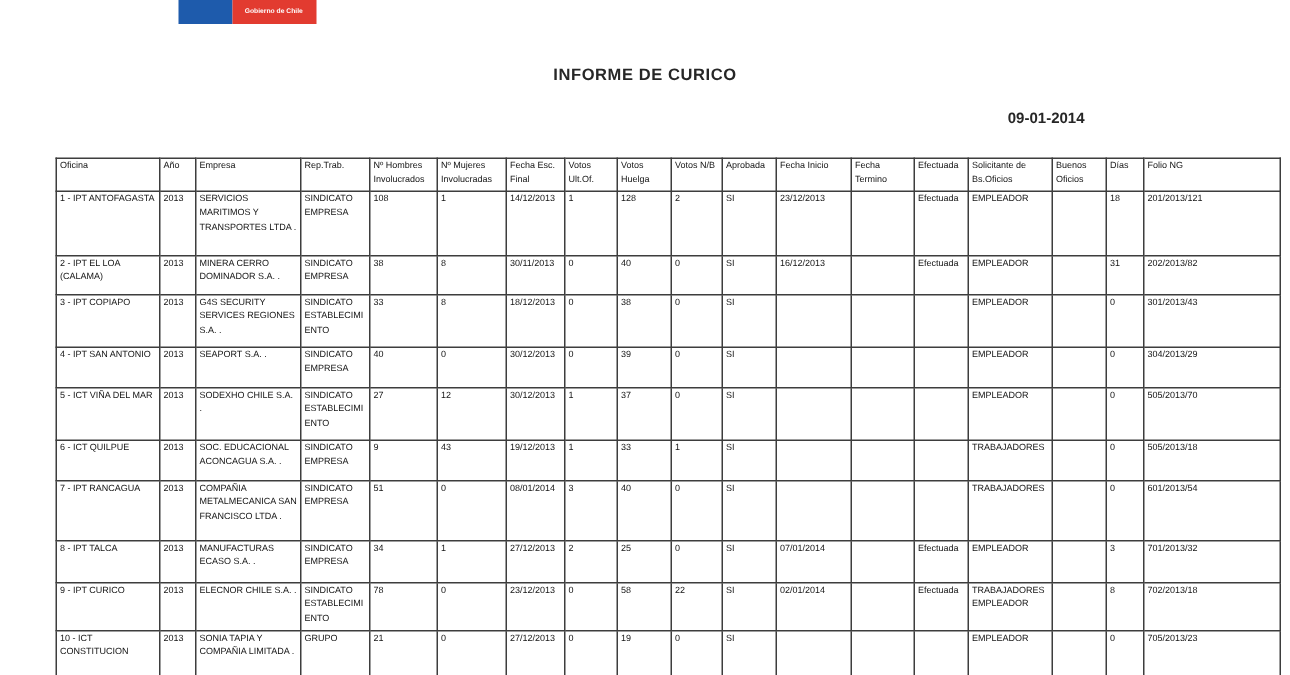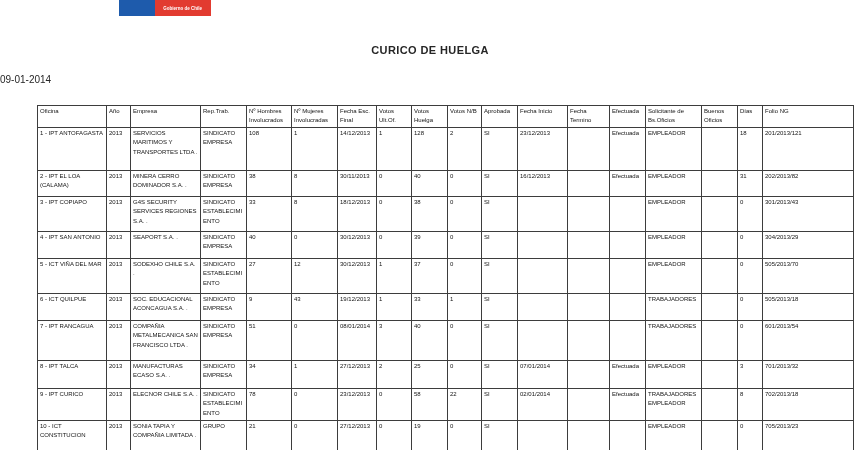--- a/index.html
+++ b/index.html
@@ -48,24 +48,24 @@
     text-align: center;
     font-size: 11px;
     font-weight: bold;
     letter-spacing: 0.4px;
     color: #262626;
   }
   .date {
     position: absolute;
     top: 74px;
     left: 0;
-    width: 835px;
-    text-align: left;
+    width: 723px;
+    text-align: right;
     font-size: 10px;
-    font-weight: normal;
+    font-weight: bold;
     color: #262626;
   }
   table.report {
     position: absolute;
     left: 37px;
     top: 105px;
     width: 816px;
     border-collapse: collapse;
     table-layout: fixed;
   }
@@ -88,21 +88,21 @@
 
 <div class="page">
 
   <div class="logo">
     <div class="logo-blue" id="logo-blue" style="background: rgb(30, 91, 172);"></div>
     <div class="logo-red" id="logo-red" style="background: rgb(226, 59, 48);">
       <span>Gobierno de Chile</span>
     </div>
   </div>
 
-  <div class="title">CURICO DE HUELGA</div>
+  <div class="title">INFORME DE CURICO</div>
   <div class="date">09-01-2014</div>
 
   <table class="report">
     <colgroup id="cols">
         <col style="width: 69px;">
         <col style="width: 24px;">
         <col style="width: 70px;">
         <col style="width: 46px;">
         <col style="width: 45px;">
         <col style="width: 46px;">

